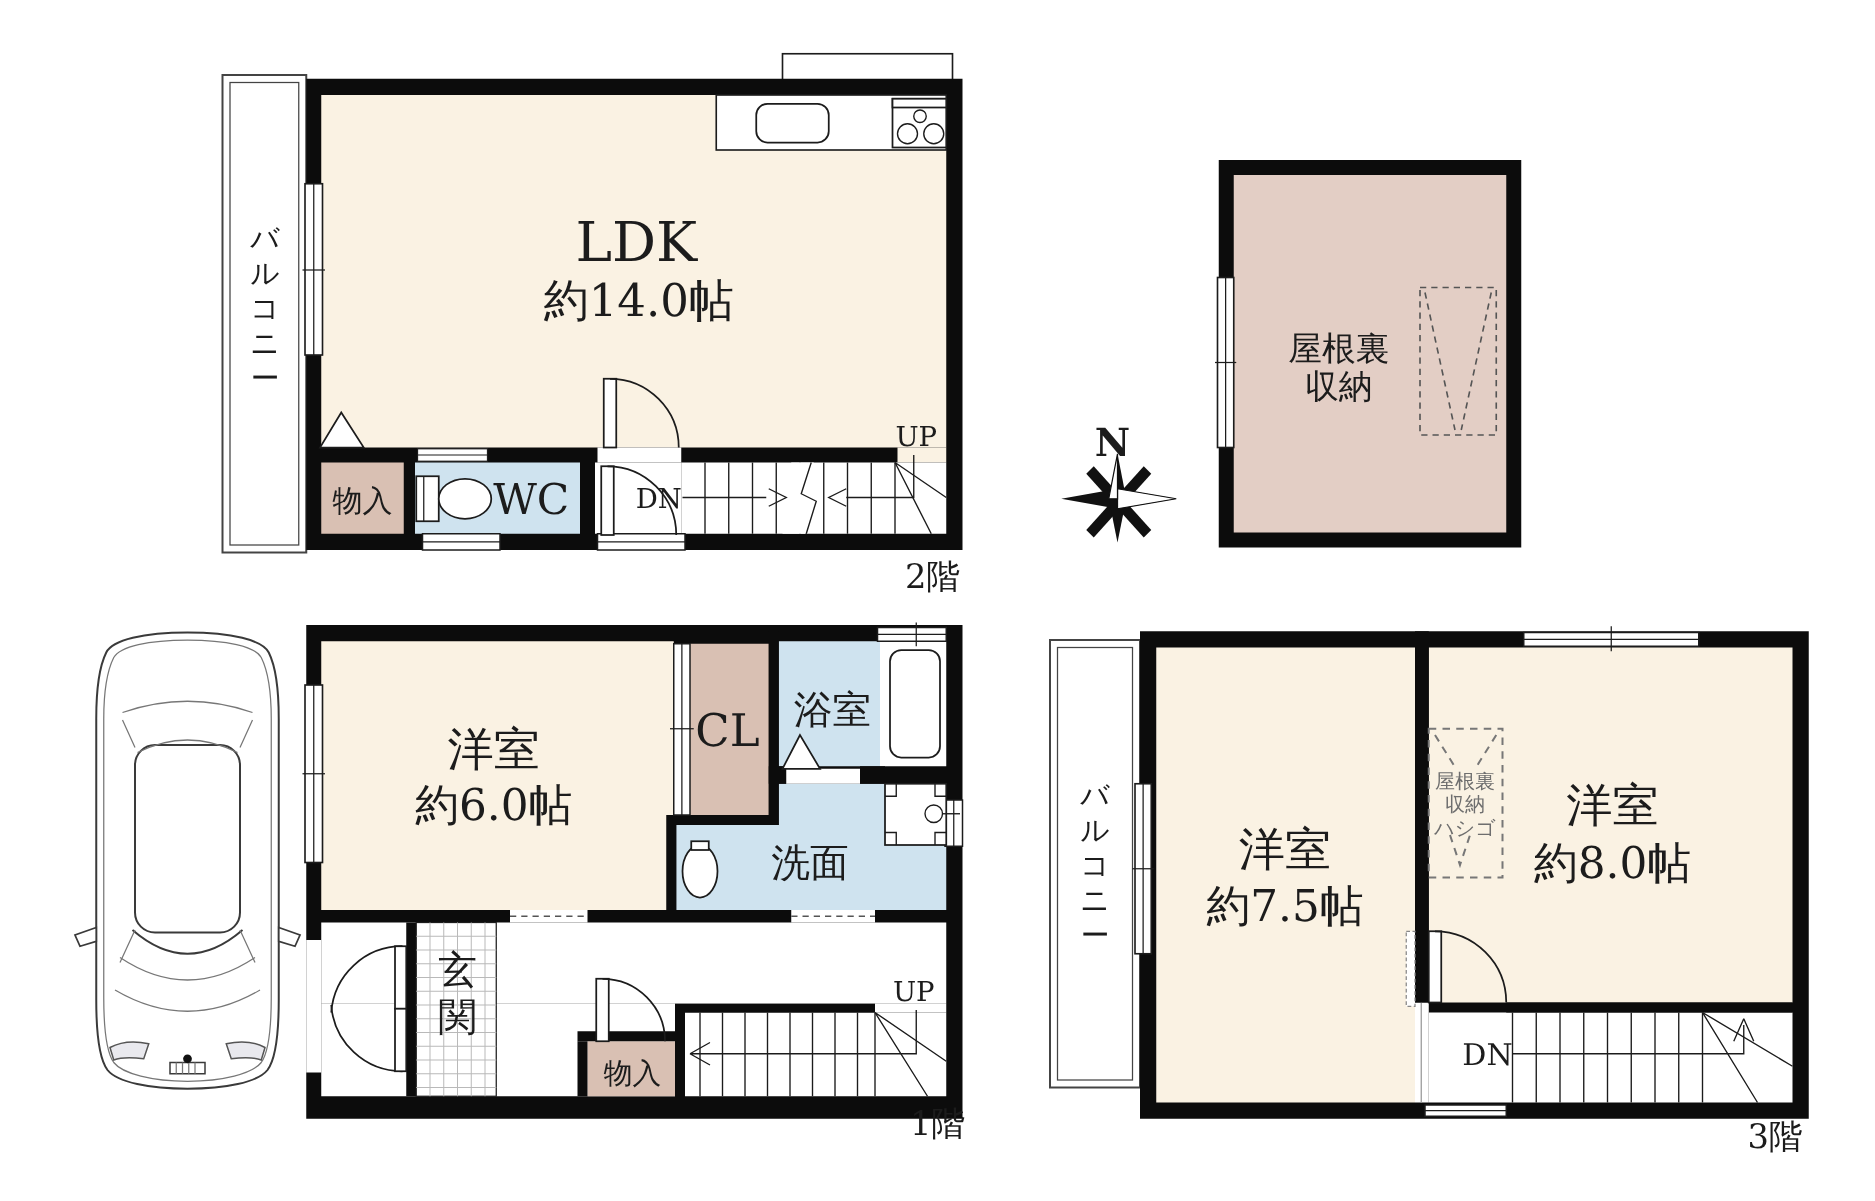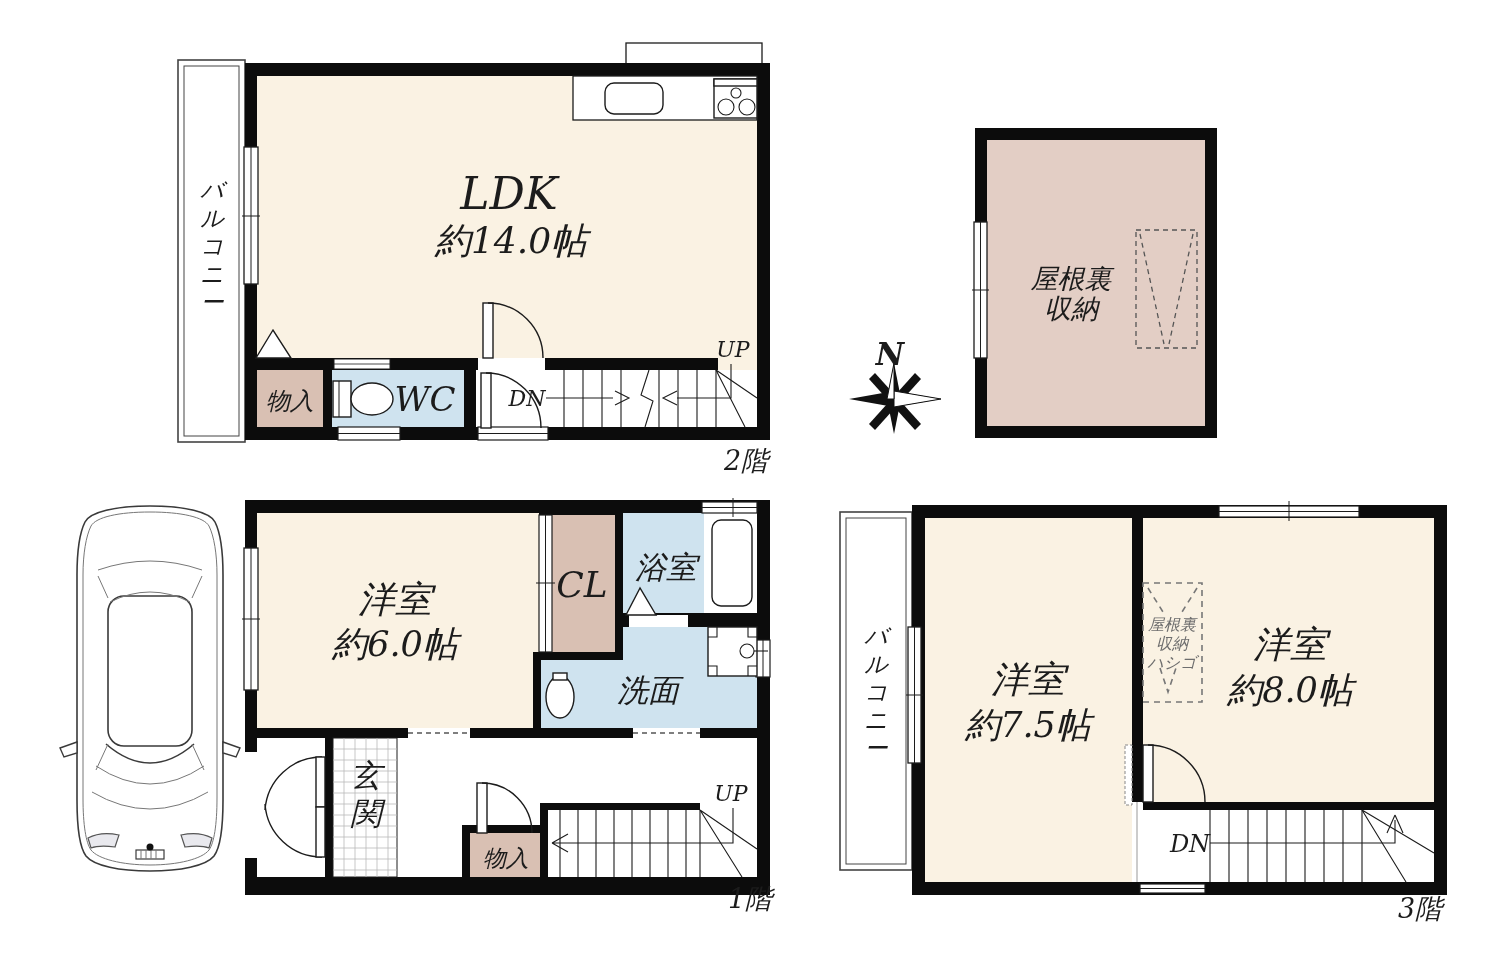--- a/index.html
+++ b/index.html
@@ -1,18 +1,18 @@
 <!DOCTYPE html>
 <html><head>
 <meta charset="utf-8">
 <style>
   html,body { margin:0; padding:0; background:#ffffff; }
   .canvas {
     position:relative; width:1500px; height:961px; background:#ffffff;
-    font-family:"DejaVu Serif","Liberation Serif",serif; overflow:hidden;font-style:italic;
+    font-family:"DejaVu Serif","Liberation Serif",serif; overflow:hidden;
   }
   svg { position:absolute; overflow:visible; }
   text { fill:#1c1c1c; font-family:"DejaVu Serif","Liberation Serif",serif; }
   .lbl  { text-anchor:middle; }
   .gray { fill:#6e6e6e; }
   .wall { fill:#0c0c0c; }
   .thin { fill:none; stroke:#1c1c1c; stroke-width:1.4; }
   .thin2{ fill:none; stroke:#1c1c1c; stroke-width:1.1; }
   .fixw { fill:#ffffff; stroke:#1c1c1c; stroke-width:1.4; }
   .dash { fill:none; stroke:#777777; stroke-width:1.6; stroke-dasharray:6 5; }

